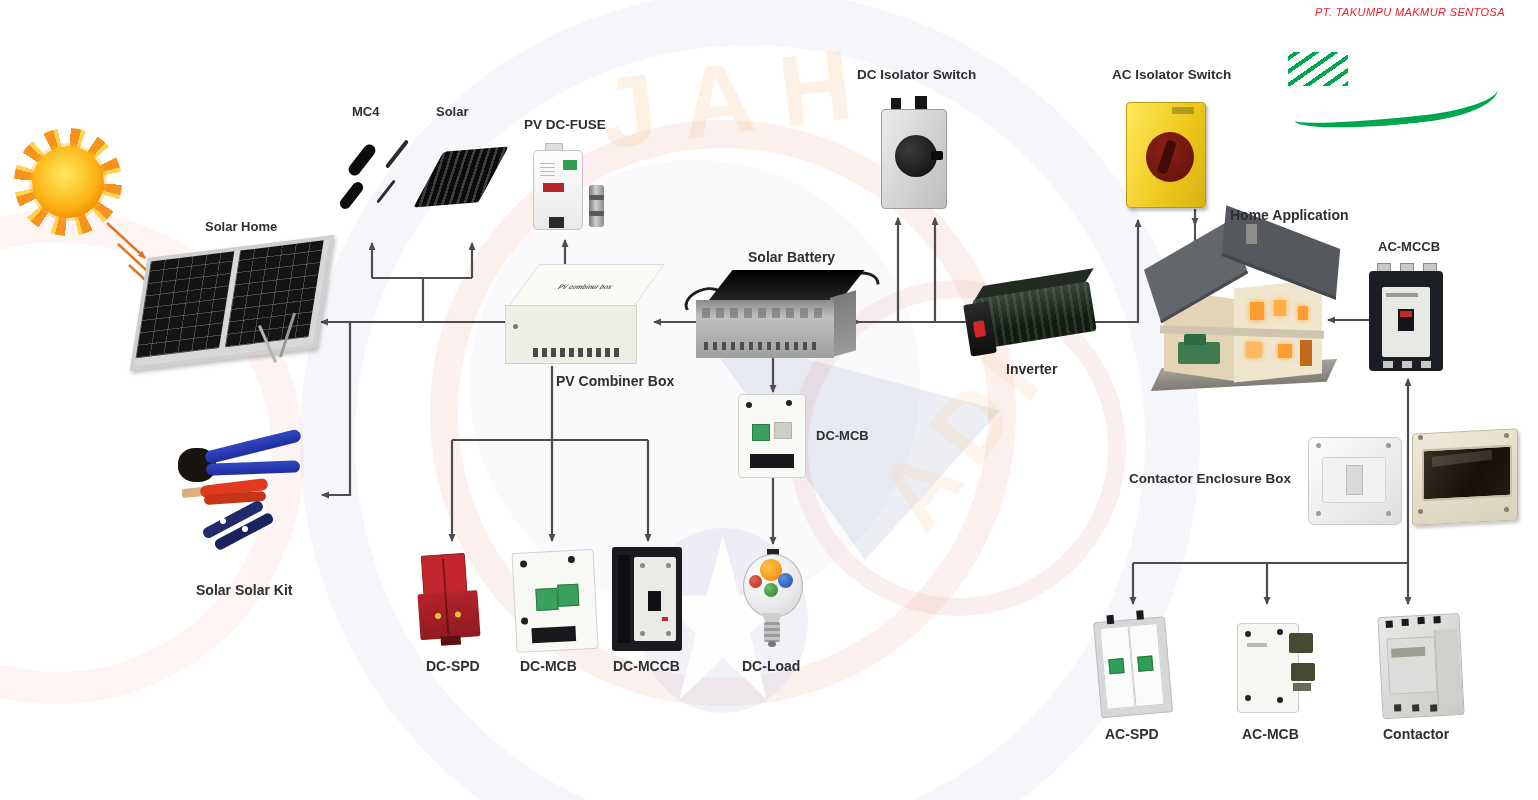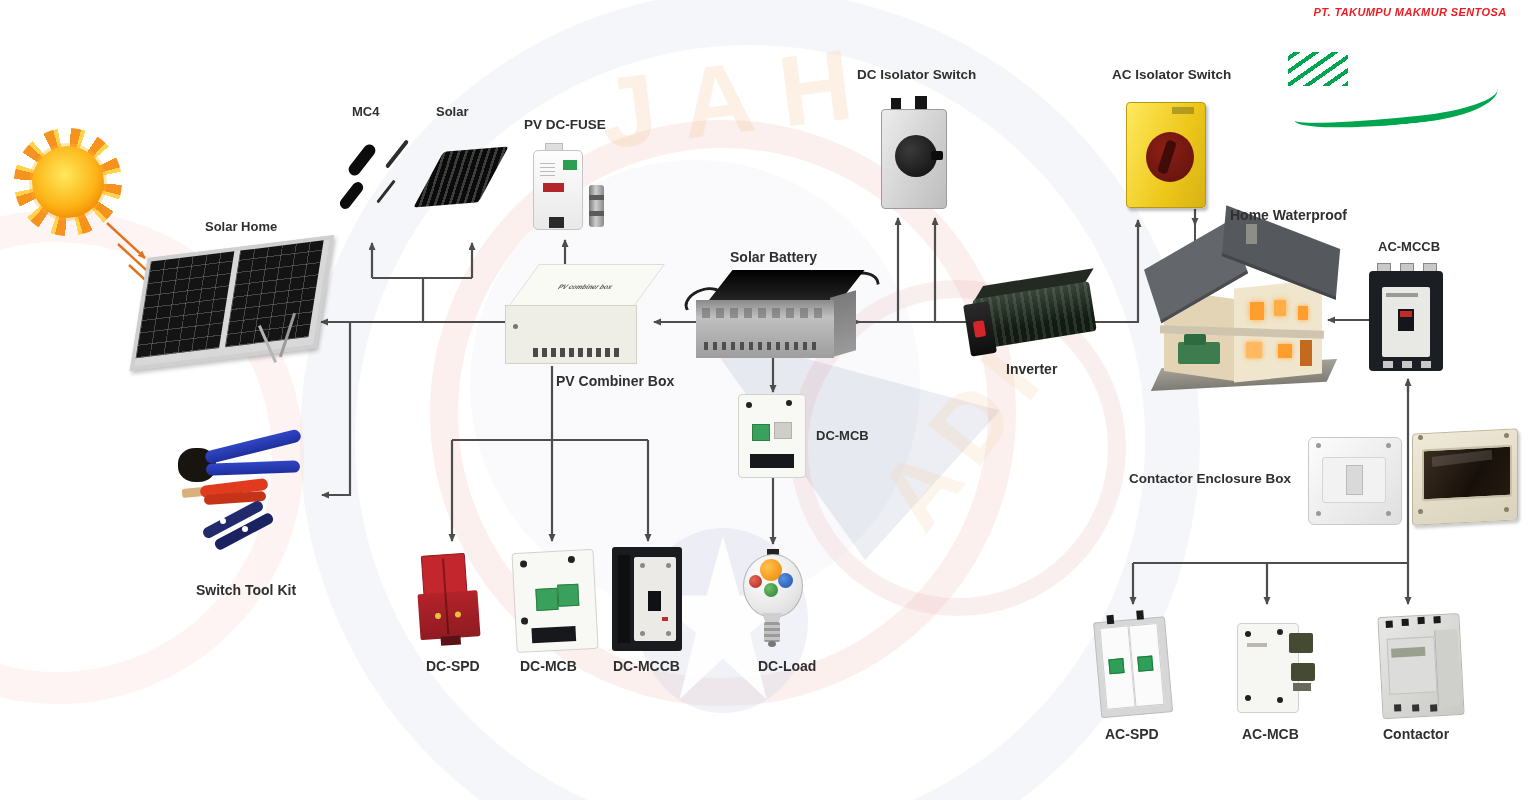--- a/index.html
+++ b/index.html
@@ -32,21 +32,21 @@
             background:radial-gradient(circle at 45% 40%,#ffe95c,#fcb316 55%,#ef8400 82%,#e06c00);
             box-shadow:0 0 0 3px rgba(255,180,40,.35);}
   
   #logo{position:absolute;left:1286px;top:4px;width:248px;height:140px;z-index:3;text-align:center;}
   #logo .brand{font-size:96px;line-height:0.98;font-weight:bold;font-style:italic;letter-spacing:-7px;
                color:var(--brand_green,#00a550);}
   #logo .swoosh{position:absolute;left:8px;top:88px;width:205px;height:26px;border-bottom:7px solid var(--brand_green,#00a550);
                 border-radius:0 0 50% 80%/0 0 100% 60%;transform:rotate(-6deg);}
   #logo .stripes{position:absolute;left:2px;top:48px;width:60px;height:34px;
                  background:repeating-linear-gradient(-35deg,var(--brand_green,#00a550) 0 4px,transparent 4px 11px);}
-  #logo .company{margin-top:2px;font-size:11px;font-weight:bold;font-style:italic;color:var(--brand_red,#ed1c24);letter-spacing:.4px;}
+  #logo .company{margin-top:2px;font-size:11px;font-weight:normal;font-style:italic;color:var(--brand_red,#ed1c24);letter-spacing:.4px;}
 </style>
 </head>
 <body>
 
 <div id="stage">
 
   <div class="wm">
     <div class="wm-ring1"></div>
     <div class="wm-leftarc"></div>
     <div class="wm-inner"></div>
@@ -355,29 +355,29 @@
     <div style="left:42px;top:86px;width:6px;height:6px;border-radius:50%;background:#fff;"></div>
     <div style="left:64px;top:94px;width:6px;height:6px;border-radius:50%;background:#fff;"></div>
   </div>
 
   <div class="lbl" style="left:352px;top:104px;">MC4</div>
   <div class="lbl" style="left:436px;top:104px;">Solar</div>
   <div class="lbl" style="left:524px;top:117px;font-size:13.5px;">PV DC-FUSE</div>
   <div class="lbl" style="left:857px;top:67px;font-size:13.5px;">DC Isolator Switch</div>
   <div class="lbl" style="left:1112px;top:67px;font-size:13.5px;">AC Isolator Switch</div>
   <div class="lbl" style="left:205px;top:219px;">Solar Home</div>
-  <div class="lbl big" style="left:730px;top:249px;">Solar Battery</div>
-  <div class="lbl big" style="left:1230px;top:207px;">Home Waterproof</div>
+  <div class="lbl big" style="left:748px;top:249px;">Solar Battery</div>
+  <div class="lbl big" style="left:1230px;top:207px;">Home Application</div>
   <div class="lbl" style="left:1378px;top:239px;">AC-MCCB</div>
   <div class="lbl big" style="left:1006px;top:361px;">Inverter</div>
   <div class="lbl big" style="left:556px;top:373px;">PV Combiner Box</div>
   <div class="lbl" style="left:816px;top:428px;">DC-MCB</div>
   <div class="lbl" style="left:1129px;top:471px;font-size:13.5px;">Contactor Enclosure Box</div>
-  <div class="lbl big" style="left:196px;top:582px;">Switch Tool Kit</div>
+  <div class="lbl big" style="left:196px;top:582px;">Solar Solar Kit</div>
   <div class="lbl big" style="left:426px;top:658px;">DC-SPD</div>
   <div class="lbl big" style="left:520px;top:658px;">DC-MCB</div>
   <div class="lbl big" style="left:613px;top:658px;">DC-MCCB</div>
-  <div class="lbl big" style="left:758px;top:658px;">DC-Load</div>
+  <div class="lbl big" style="left:742px;top:658px;">DC-Load</div>
   <div class="lbl big" style="left:1105px;top:726px;">AC-SPD</div>
   <div class="lbl big" style="left:1242px;top:726px;">AC-MCB</div>
   <div class="lbl big" style="left:1383px;top:726px;text-align:center;">Contactor</div>
 
 </div>
 
 </body></html>

